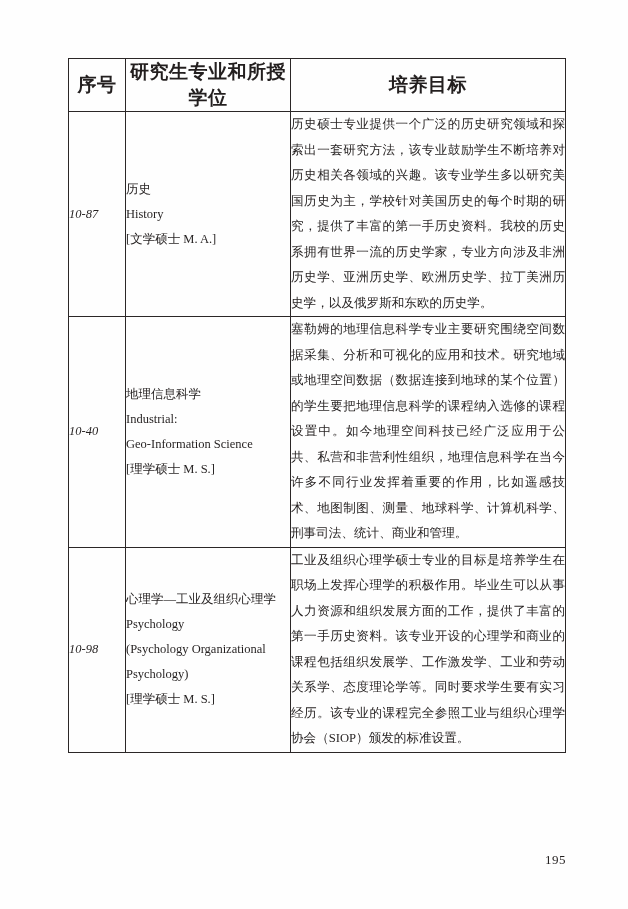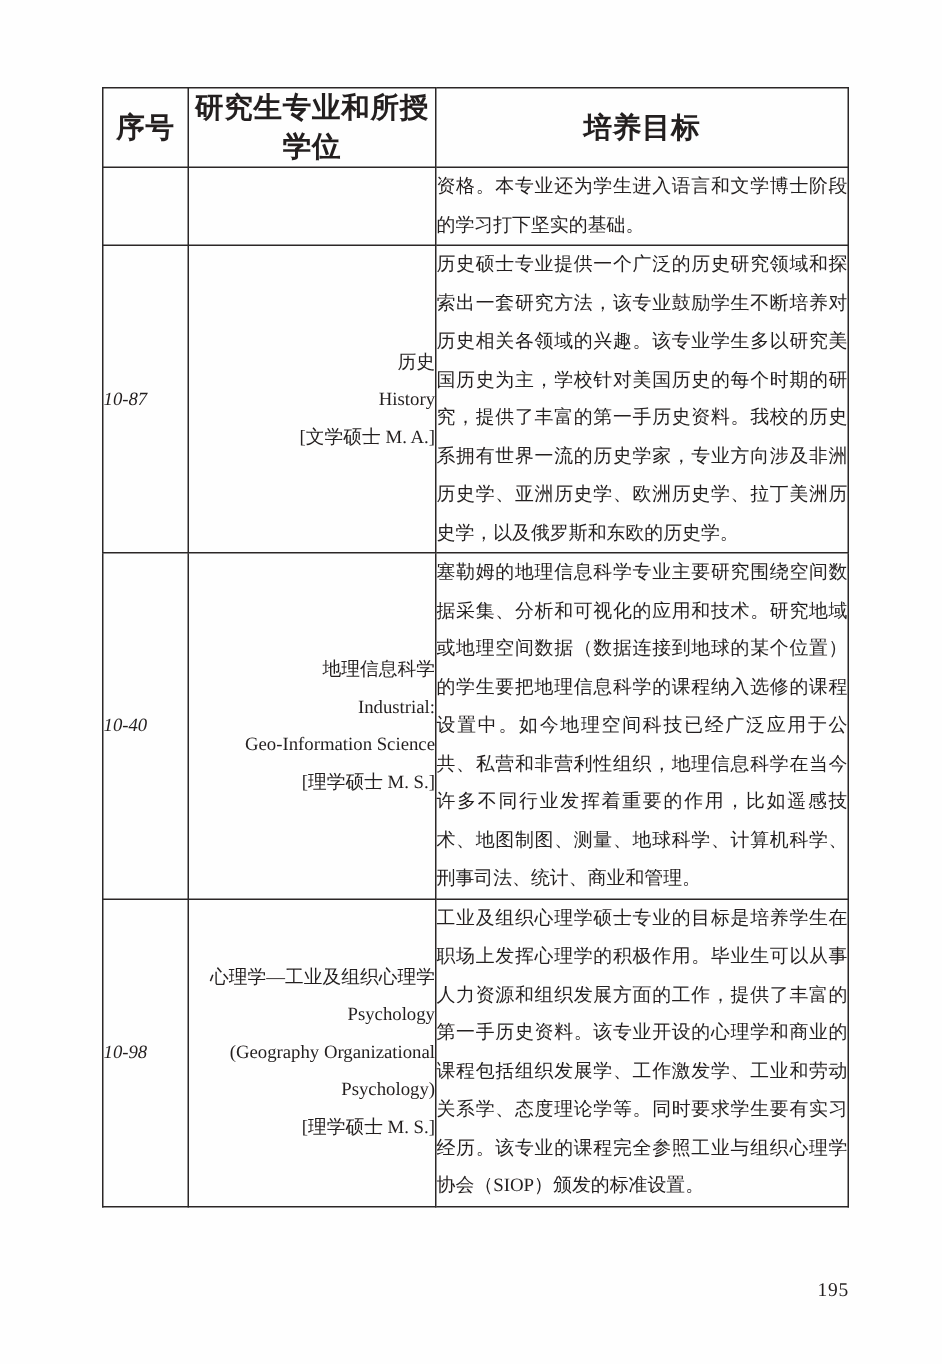--- a/index.html
+++ b/index.html
@@ -58,21 +58,21 @@
     font-size: 12.5px;
     line-height: 25px;
   }
   .cell-goal {
     padding: 3px 6px 3px 7px;
     font-size: 12.6px;
     line-height: 25.5px;
     text-align: justify;
     text-justify: inter-ideograph;
   }
-  .major-line { display: block; white-space: nowrap; text-align: right; }
+  .major-line { display: block; white-space: nowrap; }
 
   .page-number {
     position: absolute;
     right: 62px;
     top: 852px;
     font-size: 13px;
     letter-spacing: 0.5px;
   }
   .latin { font-family: "Liberation Serif", "DejaVu Serif", serif; }
 </style>
@@ -84,25 +84,20 @@
   <table class="doc-table">
     <thead>
       <tr>
         <th class="col-no">序号</th>
         <th class="col-major">研究生专业和所授学位</th>
         <th class="col-goal">培养目标</th>
       </tr>
     </thead>
     <tbody>
 
-      <tr>
-        <td class="cell-no"></td>
-        <td class="cell-major"></td>
-        <td class="cell-goal">资格。本专业还为学生进入语言和文学博士阶段的学习打下坚实的基础。</td>
-      </tr>
 
       <tr>
         <td class="cell-no">10-87</td>
         <td class="cell-major">
           <span class="major-line">历史</span>
           <span class="major-line latin">History</span>
           <span class="major-line">[文学硕士  M. A.]</span>
         </td>
         <td class="cell-goal">历史硕士专业提供一个广泛的历史研究领域和探索出一套研究方法，该专业鼓励学生不断培养对历史相关各领域的兴趣。该专业学生多以研究美国历史为主，学校针对美国历史的每个时期的研究，提供了丰富的第一手历史资料。我校的历史系拥有世界一流的历史学家，专业方向涉及非洲历史学、亚洲历史学、欧洲历史学、拉丁美洲历史学，以及俄罗斯和东欧的历史学。</td>
       </tr>
@@ -116,21 +111,21 @@
           <span class="major-line">[理学硕士  M. S.]</span>
         </td>
         <td class="cell-goal">塞勒姆的地理信息科学专业主要研究围绕空间数据采集、分析和可视化的应用和技术。研究地域或地理空间数据（数据连接到地球的某个位置）的学生要把地理信息科学的课程纳入选修的课程设置中。如今地理空间科技已经广泛应用于公共、私营和非营利性组织，地理信息科学在当今许多不同行业发挥着重要的作用，比如遥感技术、地图制图、测量、地球科学、计算机科学、刑事司法、统计、商业和管理。</td>
       </tr>
 
       <tr>
         <td class="cell-no">10-98</td>
         <td class="cell-major">
           <span class="major-line">心理学—工业及组织心理学</span>
           <span class="major-line latin">Psychology</span>
-          <span class="major-line latin">(Geography Organizational</span>
+          <span class="major-line latin">(Psychology Organizational</span>
           <span class="major-line latin">Psychology)</span>
           <span class="major-line">[理学硕士  M. S.]</span>
         </td>
         <td class="cell-goal">工业及组织心理学硕士专业的目标是培养学生在职场上发挥心理学的积极作用。毕业生可以从事人力资源和组织发展方面的工作，提供了丰富的第一手历史资料。该专业开设的心理学和商业的课程包括组织发展学、工作激发学、工业和劳动关系学、态度理论学等。同时要求学生要有实习经历。该专业的课程完全参照工业与组织心理学协会（SIOP）颁发的标准设置。</td>
       </tr>
 
     </tbody>
   </table>
 
   <div class="page-number">195</div>

